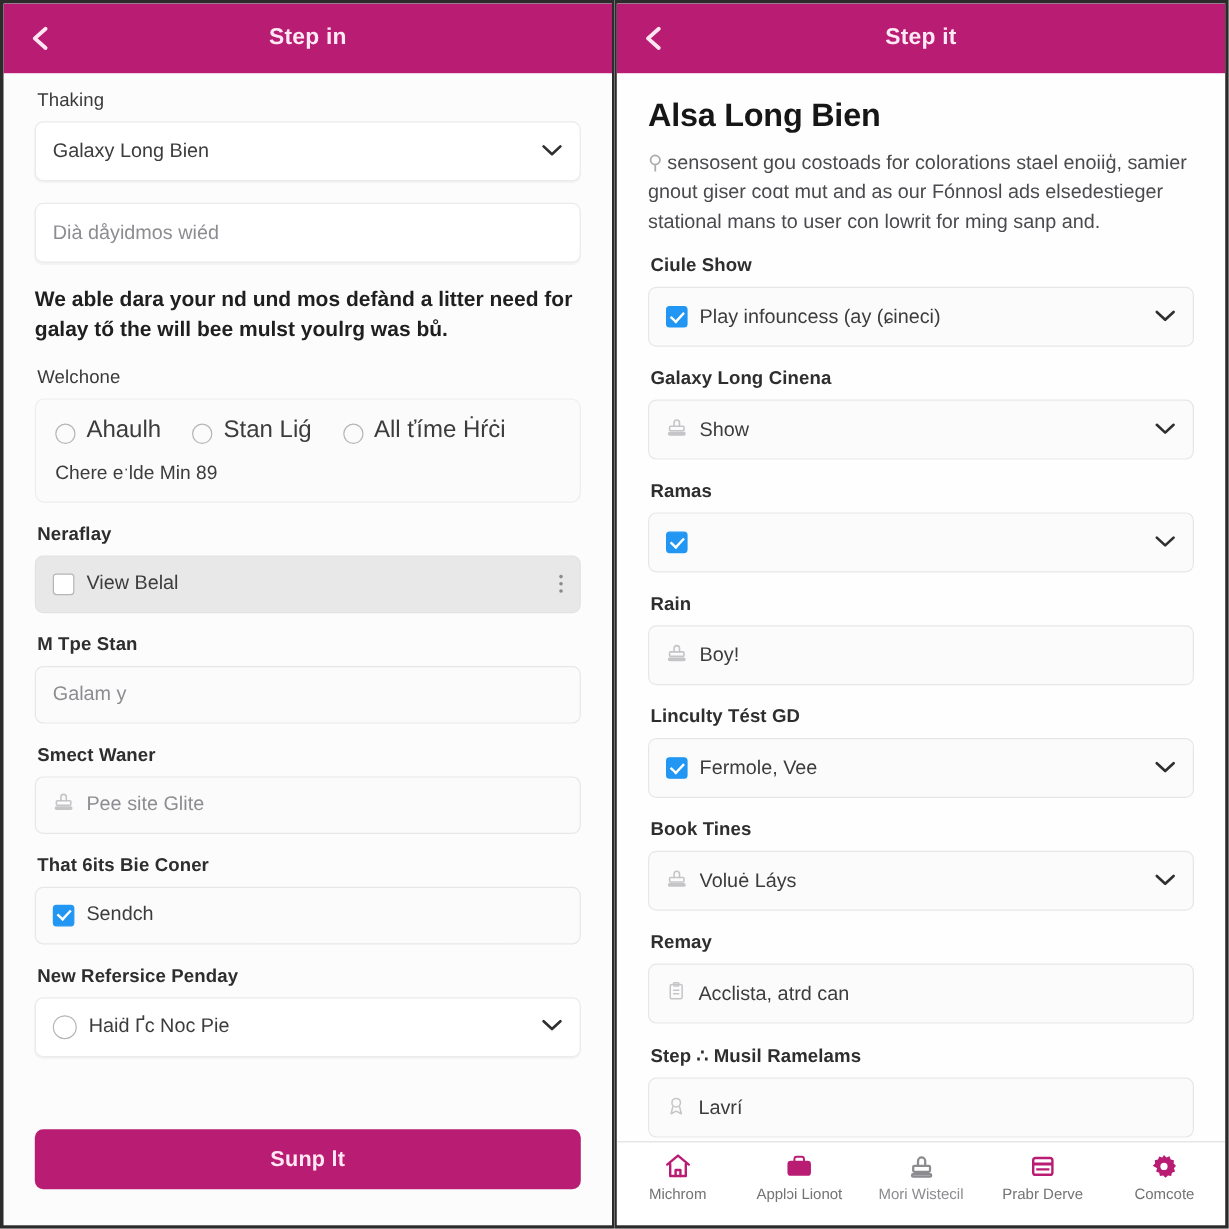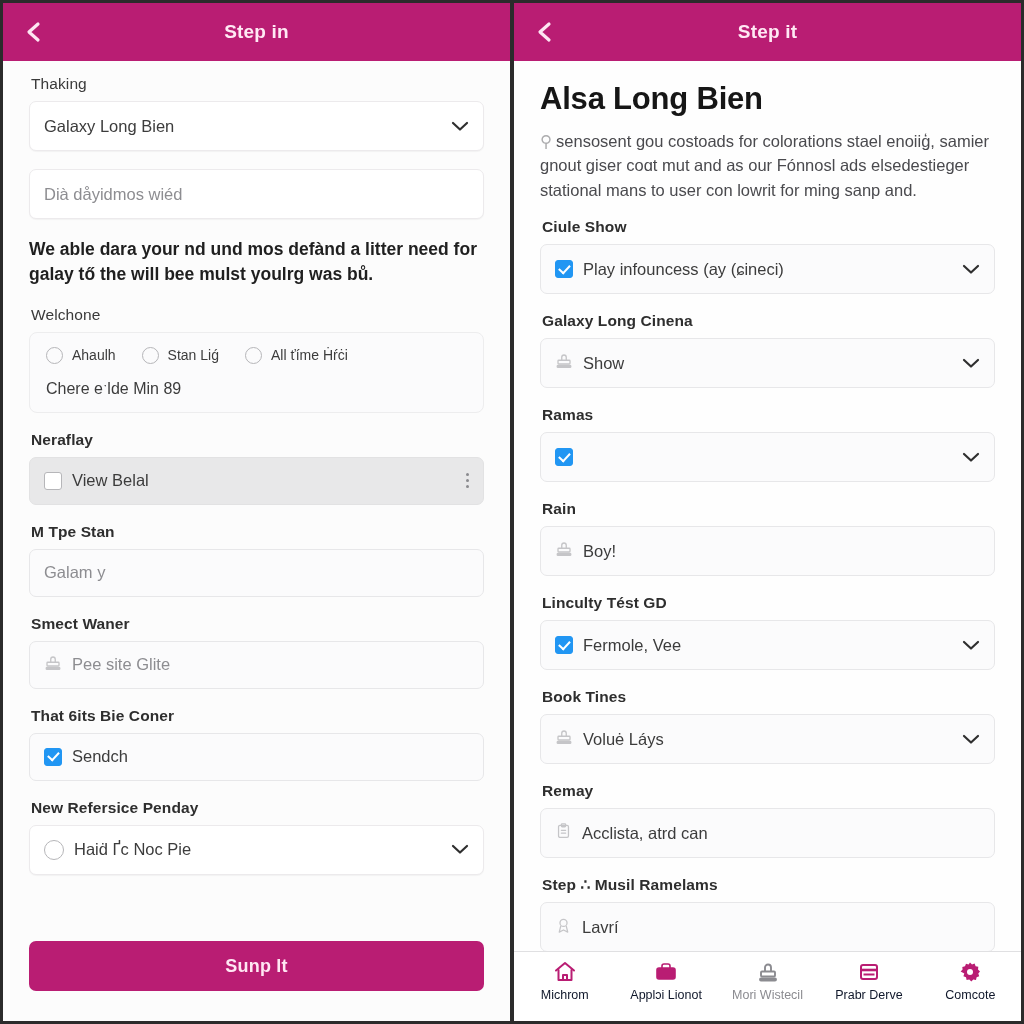--- a/index.html
+++ b/index.html
@@ -108,21 +108,21 @@
     background: #fbfbfc;
     padding: 14px 16px 14px 16px;
     margin-bottom: 18px;
   }
   .radio-row {
     display: flex;
     align-items: center;
     gap: 26px;
     margin-bottom: 16px;
   }
-  .radio-opt { display: flex; align-items: flex-start; gap: 9px; font-size: 14px; color: #3c3c3c; }
+  .radio-opt { display: flex; align-items: flex-end; gap: 9px; font-size: 20px; color: #3c3c3c; }
   .radio-hint { font-size: 16px; color: #3c3c3c; }
 
   .ring {
     width: 17px; height: 17px;
     border: 1.6px solid #b6b6b9;
     border-radius: 50%;
     flex: 0 0 auto;
   }
   .ring.big { width: 20px; height: 20px; }
 
@@ -166,21 +166,21 @@
     color: #ffe7f3;
     font-size: 18px;
     font-weight: bold;
     font-family: "Liberation Sans", sans-serif;
     cursor: pointer;
     letter-spacing: .2px;
   }
 
   
   .page-title {
-    font-size: 31px;
+    font-size: 27px;
     font-weight: bold;
     color: #161616;
     margin: 4px 0 12px 0;
     letter-spacing: -.2px;
   }
   .lede {
     font-size: 16.5px;
     line-height: 1.48;
     color: #4a4a4e;
     margin-bottom: 16px;
@@ -203,21 +203,21 @@
     flex-direction: column;
     align-items: center;
     gap: 4px;
     cursor: pointer;
     overflow: hidden;
   }
   .tab .tab-label {
     font-size: 12.5px;
     line-height: 1.15;
     text-align: center;
-    color: #0f172a;
+    color: #737373;
     max-width: 96px;
   }
   .tab.inactive .tab-label { color: #8b8b90; }
   .tab.inactive svg { color: #8b8b90; }
   .tab svg { color: #b91d73; display: block; }
 </style>
 </head>
 <body>
 
 <div class="screens">

